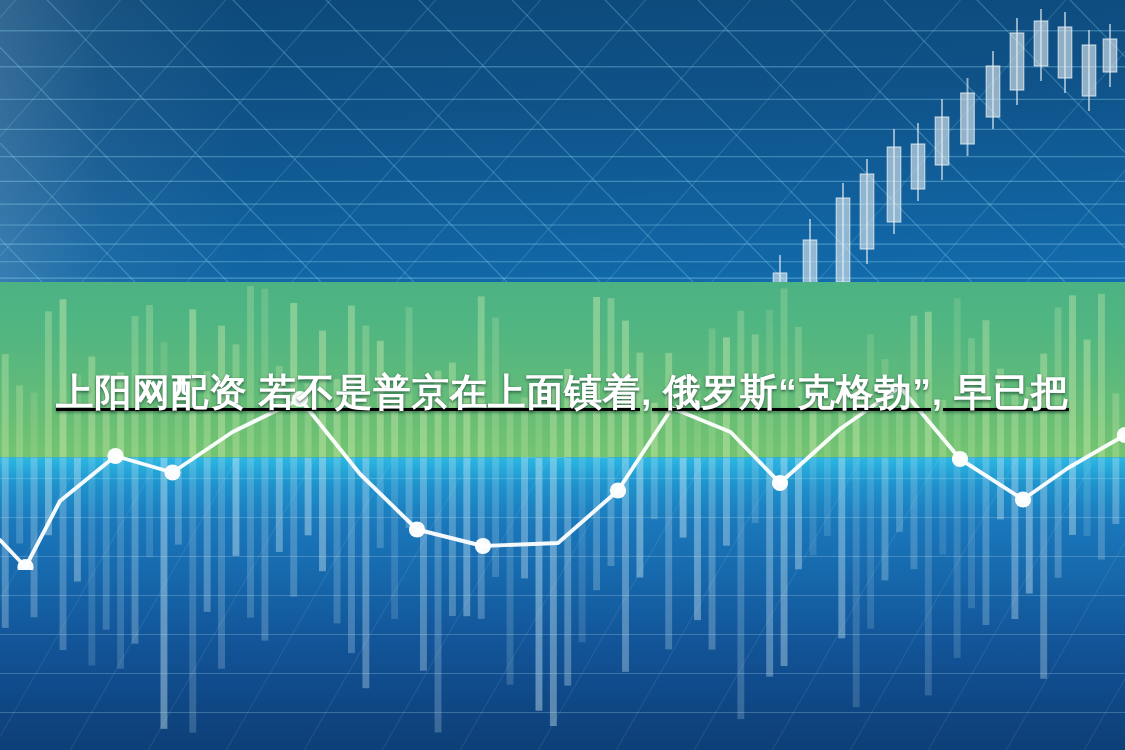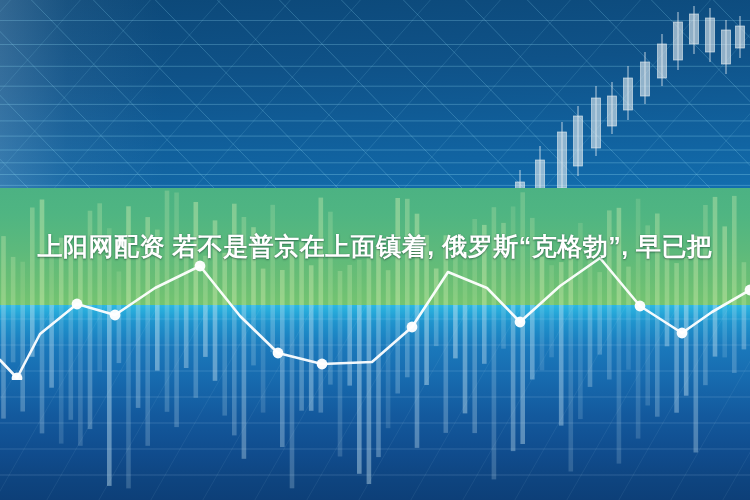--- a/index.html
+++ b/index.html
@@ -43,23 +43,23 @@
   #lower-faint{position:absolute;inset:0;opacity:.5;}
 
   
   #candles{position:absolute;left:0;top:0;width:750px;height:330px;}
 
   
   #polyline{position:absolute;left:0;top:250px;width:750px;height:130px;}
 
   
   #title{
-    position:absolute;left:0;top:186px;width:750px;height:120px;
+    position:absolute;left:0;top:202px;width:750px;height:120px;
     display:flex;flex-direction:column;align-items:center;justify-content:center;
-    gap:7px;pointer-events:none;
+    gap:7px;pointer-events:none;text-decoration:underline;
   }
   #title .ln{
     color:#ffffff;font-size:25px;font-weight:bold;letter-spacing:.5px;
     line-height:1.28;text-align:center;white-space:nowrap;
     text-shadow:0 1px 2px rgba(20,60,45,.55),0 0 1px rgba(20,60,45,.45);
   }
 </style>
 </head>
 <body>
 

